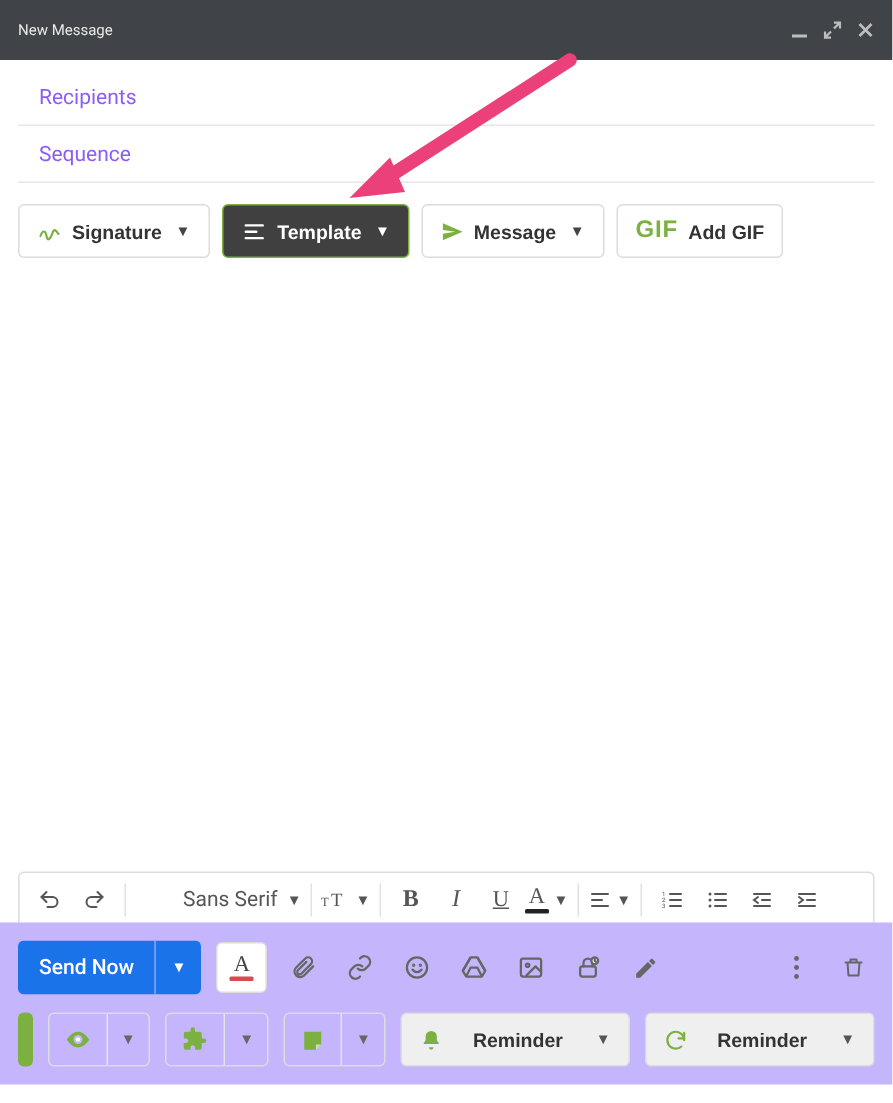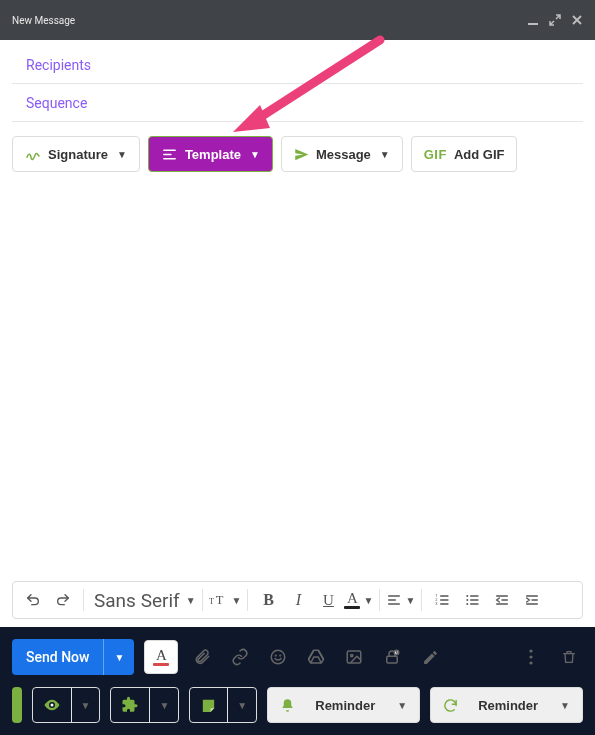--- a/index.html
+++ b/index.html
@@ -53,21 +53,21 @@
     background: #fff;
     border-radius: 4px;
     font-size: 13px;
     font-weight: 600;
     color: #333;
     cursor: pointer;
   }
   .pill .ico { display: inline-flex; }
   .pill .caret { font-size: 10px; color: #444; margin-left: 2px; }
   .pill.green {
-    background: #a21caf;
+    background: #404040;
     border-color: #7cb141;
     color: #fff;
   }
   .pill.green .caret { color: #fff; }
 
   .compose-area {
     flex: 1;
   }
 
   .format-toolbar {
@@ -95,30 +95,31 @@
     font-size: 14px;
     border-radius: 3px;
   }
   .fmt-sep {
     width: 1px;
     height: 22px;
     background: #e2e2e2;
     margin: 0 4px;
   }
   .sans-label {
-    font-size: 19px;
+    font-size: 14px;
     color: #555;
     padding: 0 6px 0 4px;
+    margin-left: 28px;
   }
 
   .bottom-area {
     position: absolute;
-    left: 0; right: 0; bottom: 0;
+    left: 0; right: 0; bottom: 12px;
     padding: 12px;
-    background: #0f172a;
+    background: #c4b5fd;
   }
   .row1, .row2 { display: flex; align-items: center; gap: 10px; }
   .row2 { margin-top: 12px; }
 
   .send-now {
     display: inline-flex;
     height: 36px;
     border-radius: 4px;
     overflow: hidden;
     cursor: pointer;
@@ -239,21 +240,21 @@
     align-items: center;
     justify-content: center;
   }
   .txtcolor-A { font-family: serif; font-size: 15px; line-height: 1; }
   .txtcolor-bar { height: 3px; width: 16px; border-radius: 1px; }
 
   .gif-text {
     font-weight: 800;
     color: #7cb141;
     letter-spacing: 0.5px;
-    font-size: 13px;
+    font-size: 16px;
     text-align: center;
   }
 </style>
 </head>
 <body>
 
 <div class="titlebar">
   <span class="title">New Message</span>
   <div class="win-icons">
     <span>

